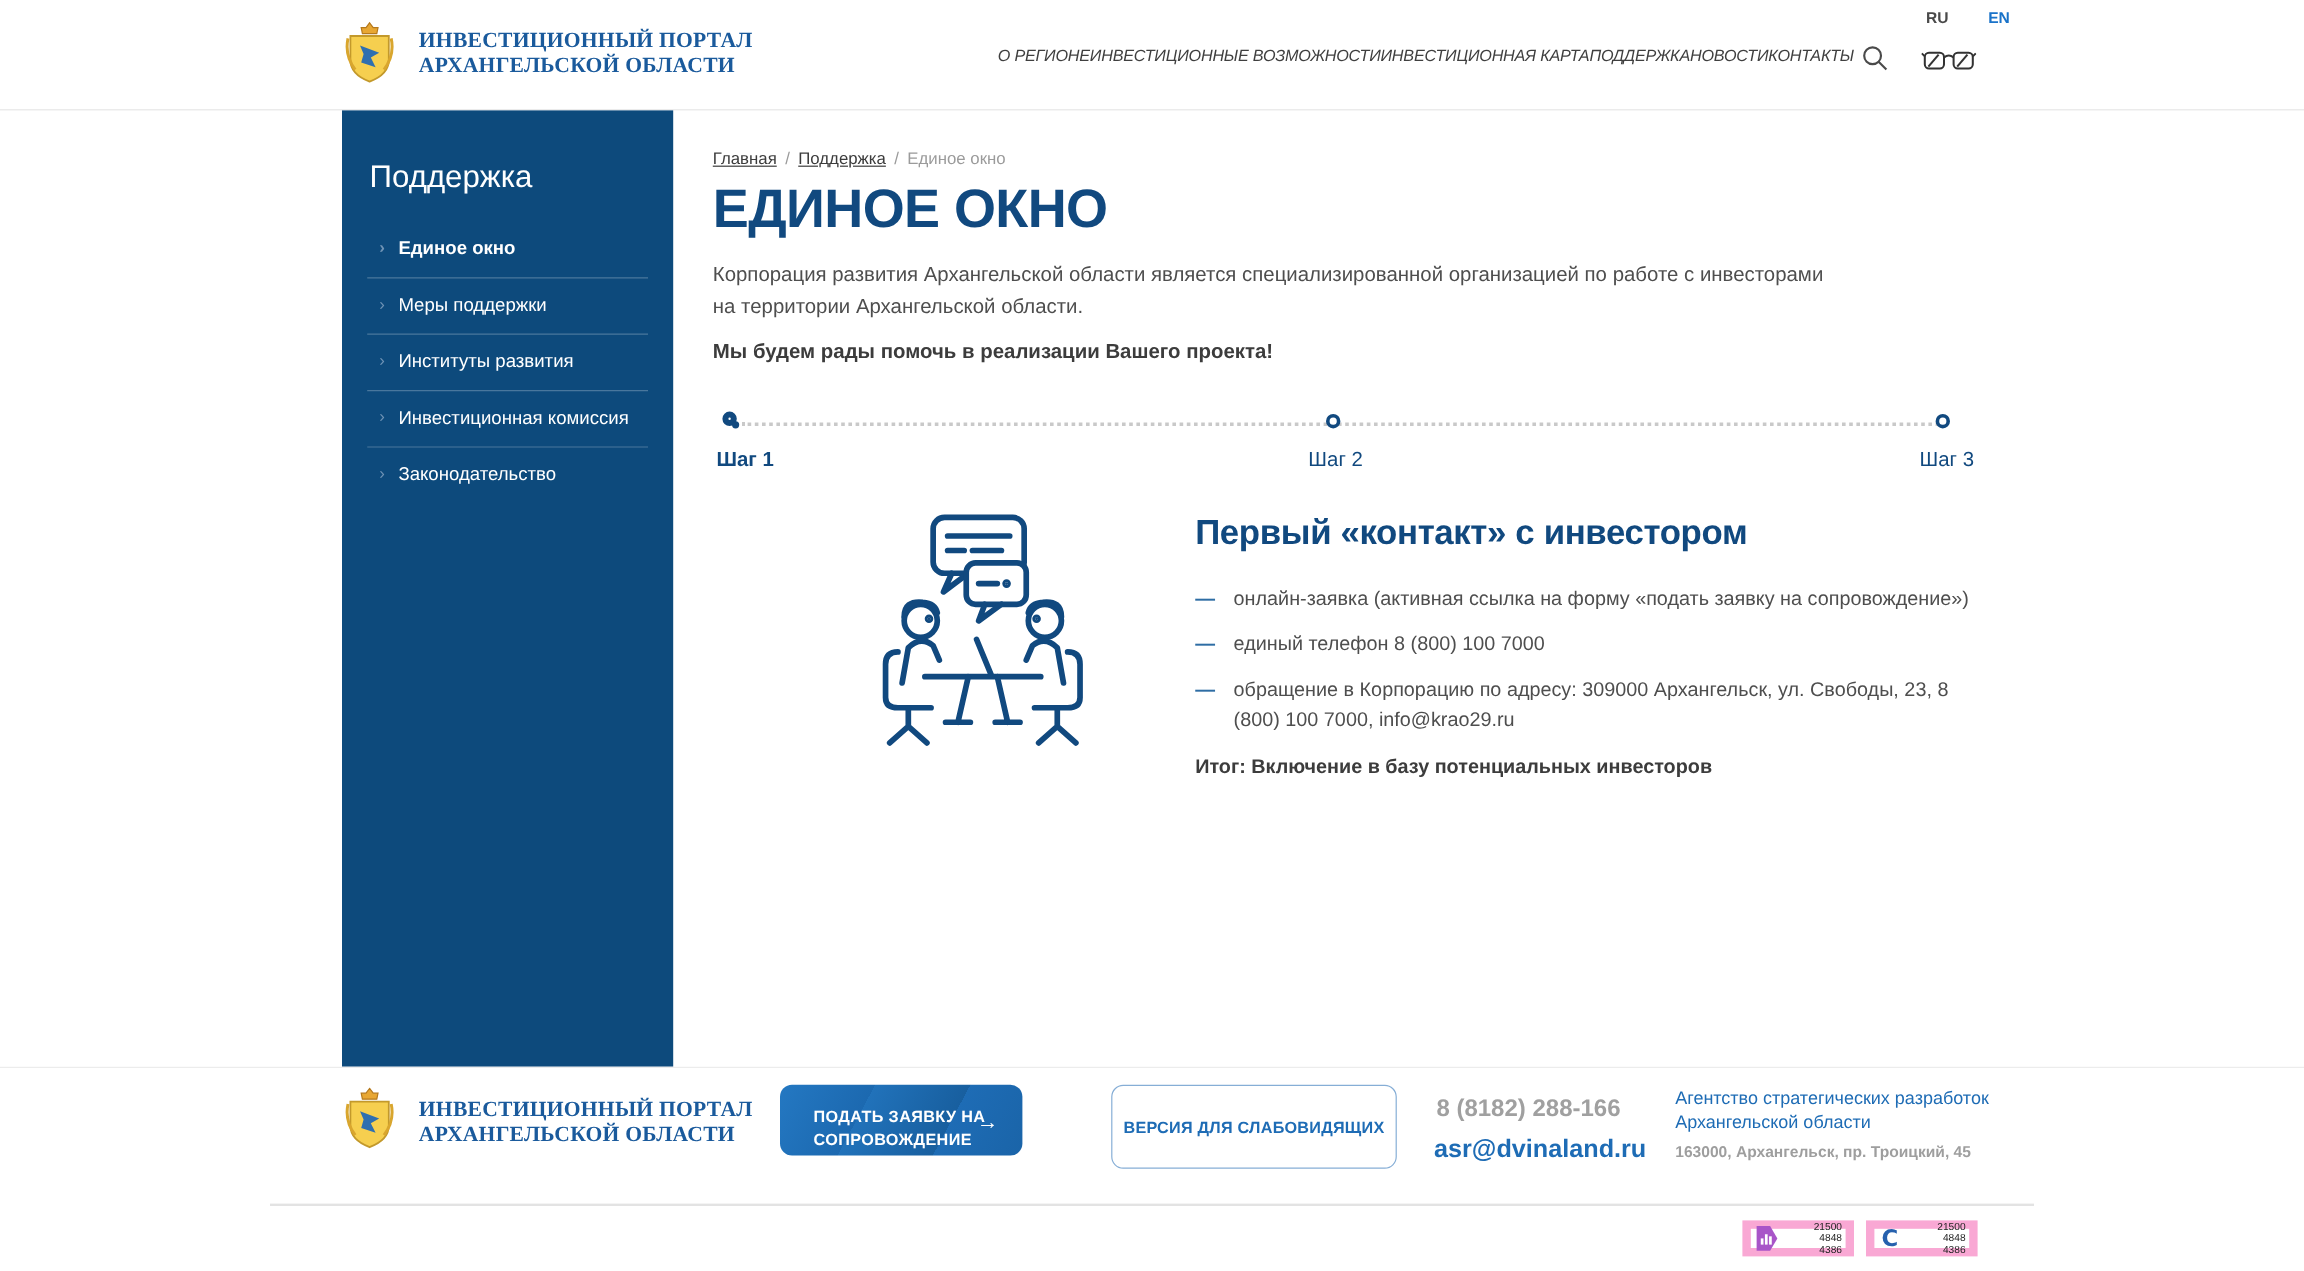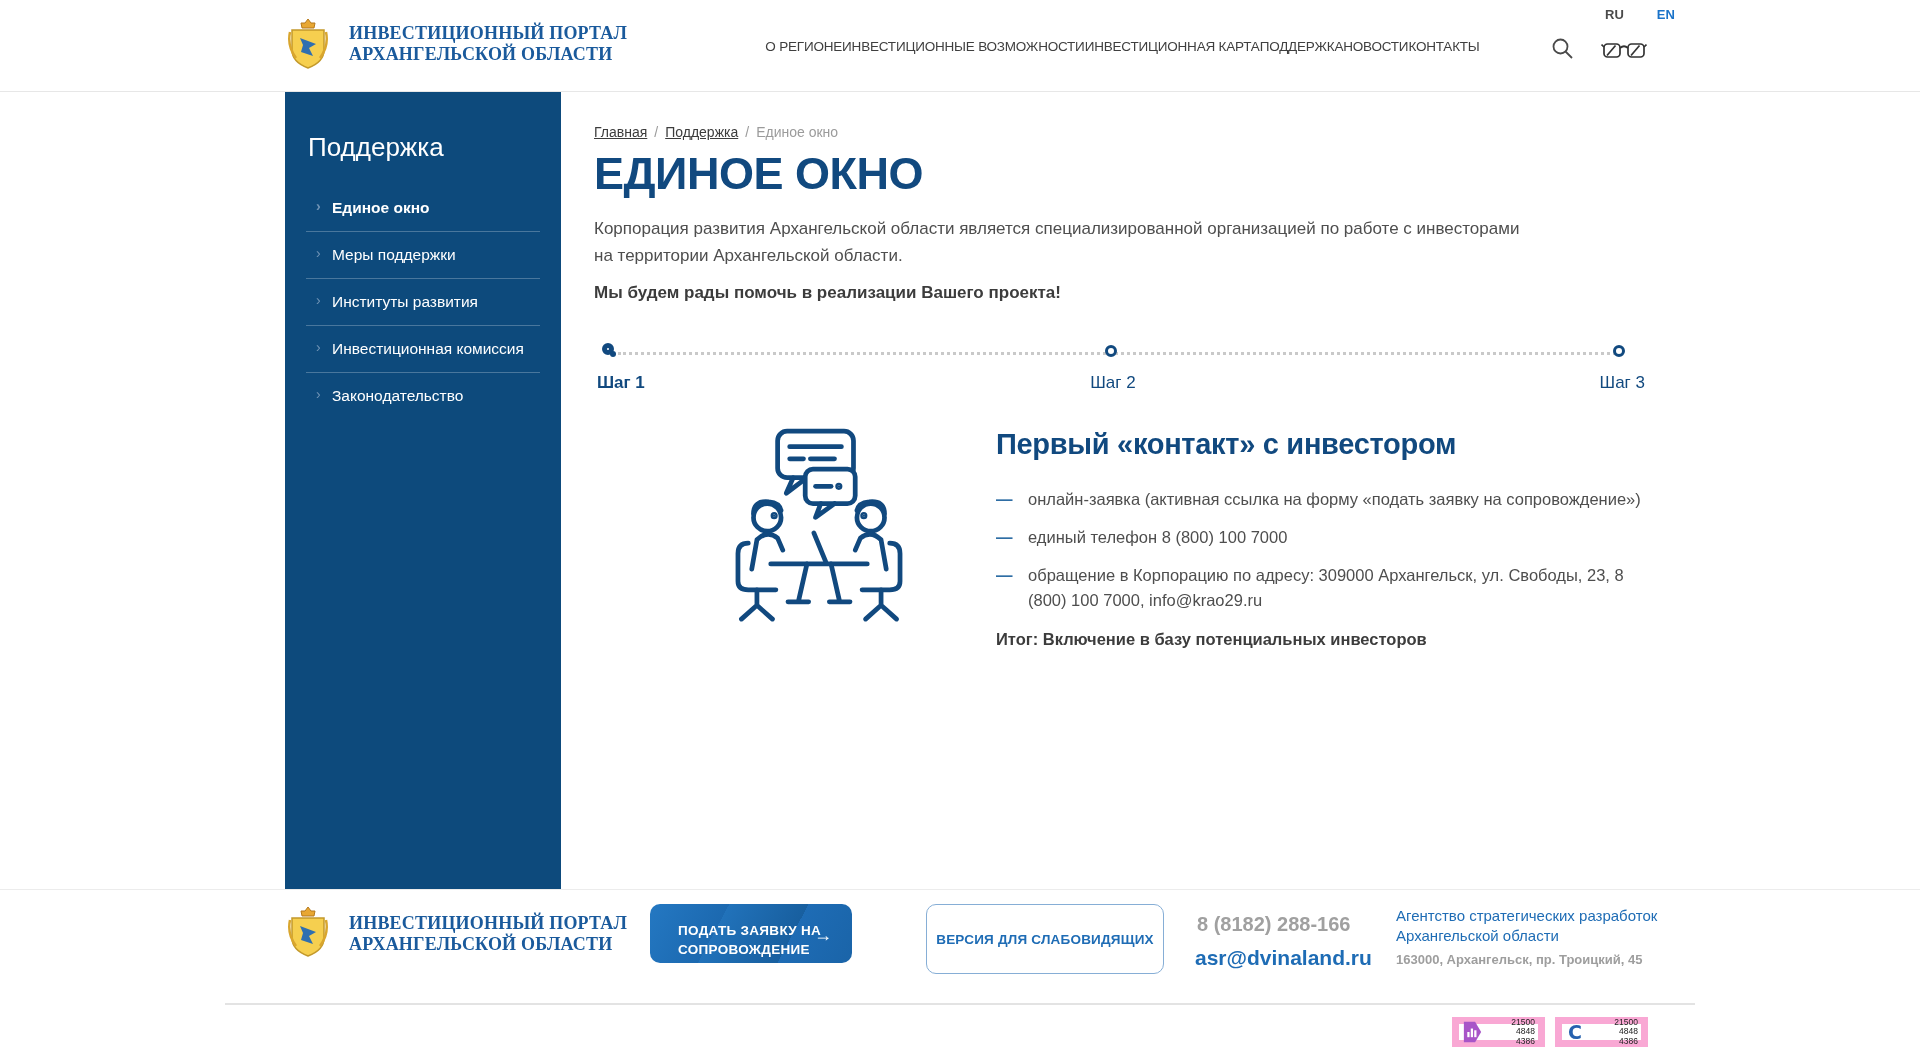--- a/index.html
+++ b/index.html
@@ -5,21 +5,21 @@
   * { margin:0; padding:0; box-sizing:border-box; }
   html,body { background:#fff; }
   body { font-family:"Liberation Sans", sans-serif; }
   #app { position:relative; width:1920px; height:1059px; background:#fff; overflow:hidden; }
 
   
   .header { position:absolute; left:0; top:0; width:1920px; height:92px; background:#fff; border-bottom:1px solid #e7e7e7; }
   .logo { position:absolute; left:287px; top:18px; display:flex; align-items:center; gap:20px; cursor:pointer; }
   .logo svg { display:block; }
   .logo-text { font-family:"Liberation Serif", serif; font-weight:bold; font-size:18px; line-height:21px; color:#1a5a9c; letter-spacing:.2px; }
-  .nav { position:absolute; left:700px; top:0; width:845px; height:92px; display:flex; align-items:center; justify-content:center; }
+  .nav { position:absolute; left:700px; top:0; width:845px; height:92px; display:flex; align-items:center; justify-content:flex-end;font-style:italic; }
   .nav-item { font-size:13.5px; letter-spacing:-0.2px; color:#3f3f3f; cursor:pointer; white-space:nowrap; }
   .hdr-icon { position:absolute; cursor:pointer; }
   .search-ic { left:1551px; top:37px; width:23px; height:23px; }
   .glasses-ic { left:1601px; top:41px; width:46px; height:20px; }
   .lang { position:absolute; left:1605px; top:7px; display:flex; gap:15px; font-size:13px; font-weight:bold; }
   .lang-ru { color:#4a4a4a; cursor:pointer; }
   .lang-en { color:#1a73c9; cursor:pointer;padding-left:18px; }
 
   
   .sidebar { position:absolute; left:285px; top:92px; width:276px; height:797px; background:#0d4a7c; }

